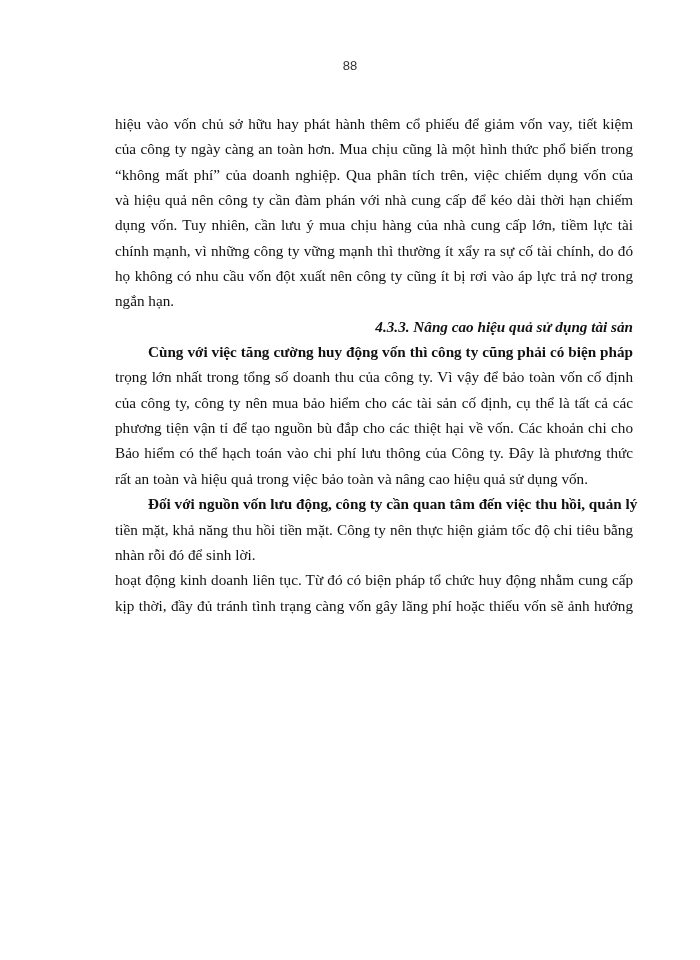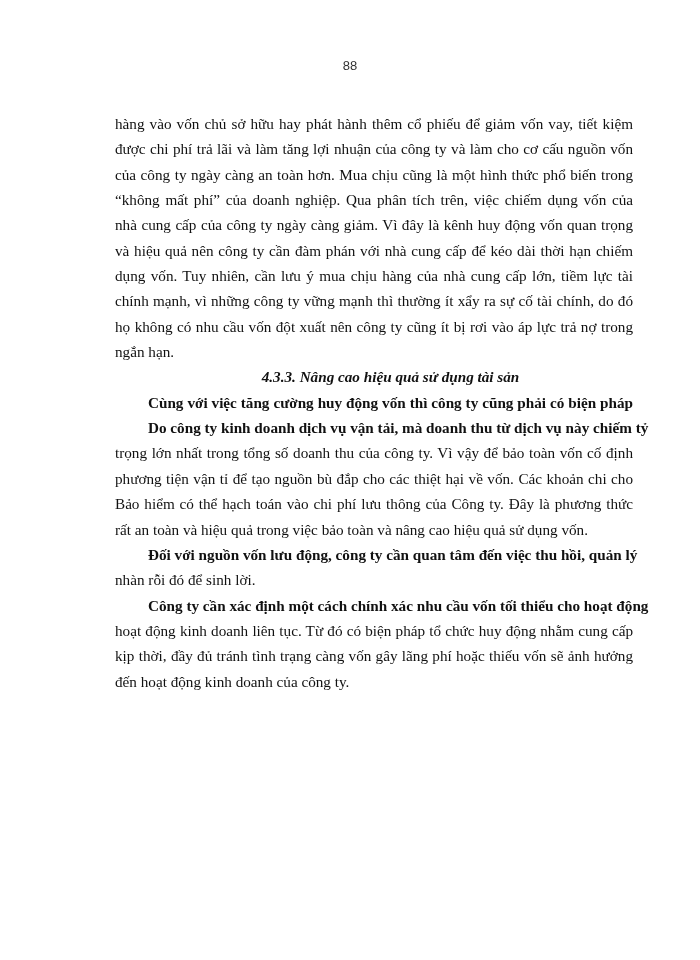--- a/index.html
+++ b/index.html
@@ -7,64 +7,61 @@
   .page-number {
     position: absolute; top: 58px; left: 0; width: 700px; text-align: center;
     font-family: "Liberation Sans", sans-serif; font-size: 13px; color: #333;
   }
   .body-text {
     position: absolute; top: 111px; left: 115px; width: 518px;
     font-family: "Liberation Serif", serif; font-size: 15.2px; line-height: 25.35px;
     color: #111; text-align: justify;
   }
   .body-text p { margin: 0; }
-  .heading { font-weight: bold; font-style: italic; text-indent: 33px; text-align: center; }
+  .heading { font-weight: bold; font-style: italic; text-indent: 33px; text-align: right; }
   .line { display: block; text-align: justify; text-align-last: justify; white-space: nowrap; }
   .line.last { text-align-last: left; }
   .line.ind { padding-left: 33px; font-weight: bold; }
 </style>
 </head>
 <body>
 
 <div>
   <div class="page-number">88</div>
 
   <div class="body-text">
     <p>
-      <span class="line">hàng vào vốn chủ sở hữu hay phát hành thêm cổ phiếu để giảm vốn vay, tiết kiệm</span>
-      <span class="line">được chi phí trả lãi và làm tăng lợi nhuận của công ty và làm cho cơ cấu nguồn vốn</span>
+      <span class="line">hiệu vào vốn chủ sở hữu hay phát hành thêm cổ phiếu để giảm vốn vay, tiết kiệm</span>
       <span class="line">của công ty ngày càng an toàn hơn. Mua chịu cũng là một hình thức phổ biến trong</span>
       <span class="line">“không mất phí” của doanh nghiệp. Qua phân tích trên, việc chiếm dụng vốn của</span>
-      <span class="line">nhà cung cấp của công ty ngày càng giảm. Vì đây là kênh huy động vốn quan trọng</span>
       <span class="line">và hiệu quả nên công ty cần đàm phán với nhà cung cấp để kéo dài thời hạn chiếm</span>
       <span class="line">dụng vốn. Tuy nhiên, cần lưu ý mua chịu hàng của nhà cung cấp lớn, tiềm lực tài</span>
       <span class="line">chính mạnh, vì những công ty vững mạnh thì thường ít xẩy ra sự cố tài chính, do đó</span>
       <span class="line">họ không có nhu cầu vốn đột xuất nên công ty cũng ít bị rơi vào áp lực trả nợ trong</span>
       <span class="line last">ngắn hạn.</span>
     </p>
 
     <p class="heading">4.3.3. Nâng cao hiệu quả sử dụng tài sản</p>
 
     <p>
       <span class="line ind">Cùng với việc tăng cường huy động vốn thì công ty cũng phải có biện pháp</span>
     </p>
 
     <p>
-      <span class="line ind">Do công ty kinh doanh dịch vụ vận tải, mà doanh thu từ dịch vụ này chiếm tỷ</span>
       <span class="line">trọng lớn nhất trong tổng số doanh thu của công ty. Vì vậy để bảo toàn vốn cố định</span>
+      <span class="line">của công ty, công ty nên mua bảo hiểm cho các tài sản cố định, cụ thể là tất cả các</span>
       <span class="line">phương tiện vận tỉ để tạo nguồn bù đắp cho các thiệt hại về vốn. Các khoản chi cho</span>
       <span class="line">Bảo hiểm có thể hạch toán vào chi phí lưu thông của Công ty. Đây là phương thức</span>
       <span class="line last">rất an toàn và hiệu quả trong việc bảo toàn và nâng cao hiệu quả sử dụng vốn.</span>
     </p>
 
     <p>
       <span class="line ind">Đối với nguồn vốn lưu động, công ty cần quan tâm đến việc thu hồi, quản lý</span>
+      <span class="line">tiền mặt, khả năng thu hồi tiền mặt. Công ty nên thực hiện giảm tốc độ chi tiêu bằng</span>
       <span class="line last">nhàn rỗi đó để sinh lời.</span>
     </p>
 
     <p>
-      <span class="line ind">Công ty cần xác định một cách chính xác nhu cầu vốn tối thiểu cho hoạt động</span>
       <span class="line">hoạt động kinh doanh liên tục. Từ đó có biện pháp tổ chức huy động nhằm cung cấp</span>
       <span class="line">kịp thời, đầy đủ tránh tình trạng càng vốn gây lãng phí hoặc thiếu vốn sẽ ảnh hưởng</span>
-      <span class="line last">đến hoạt động kinh doanh của công ty.</span>
     </p>
   </div>
 </div>
 
 </body></html>

